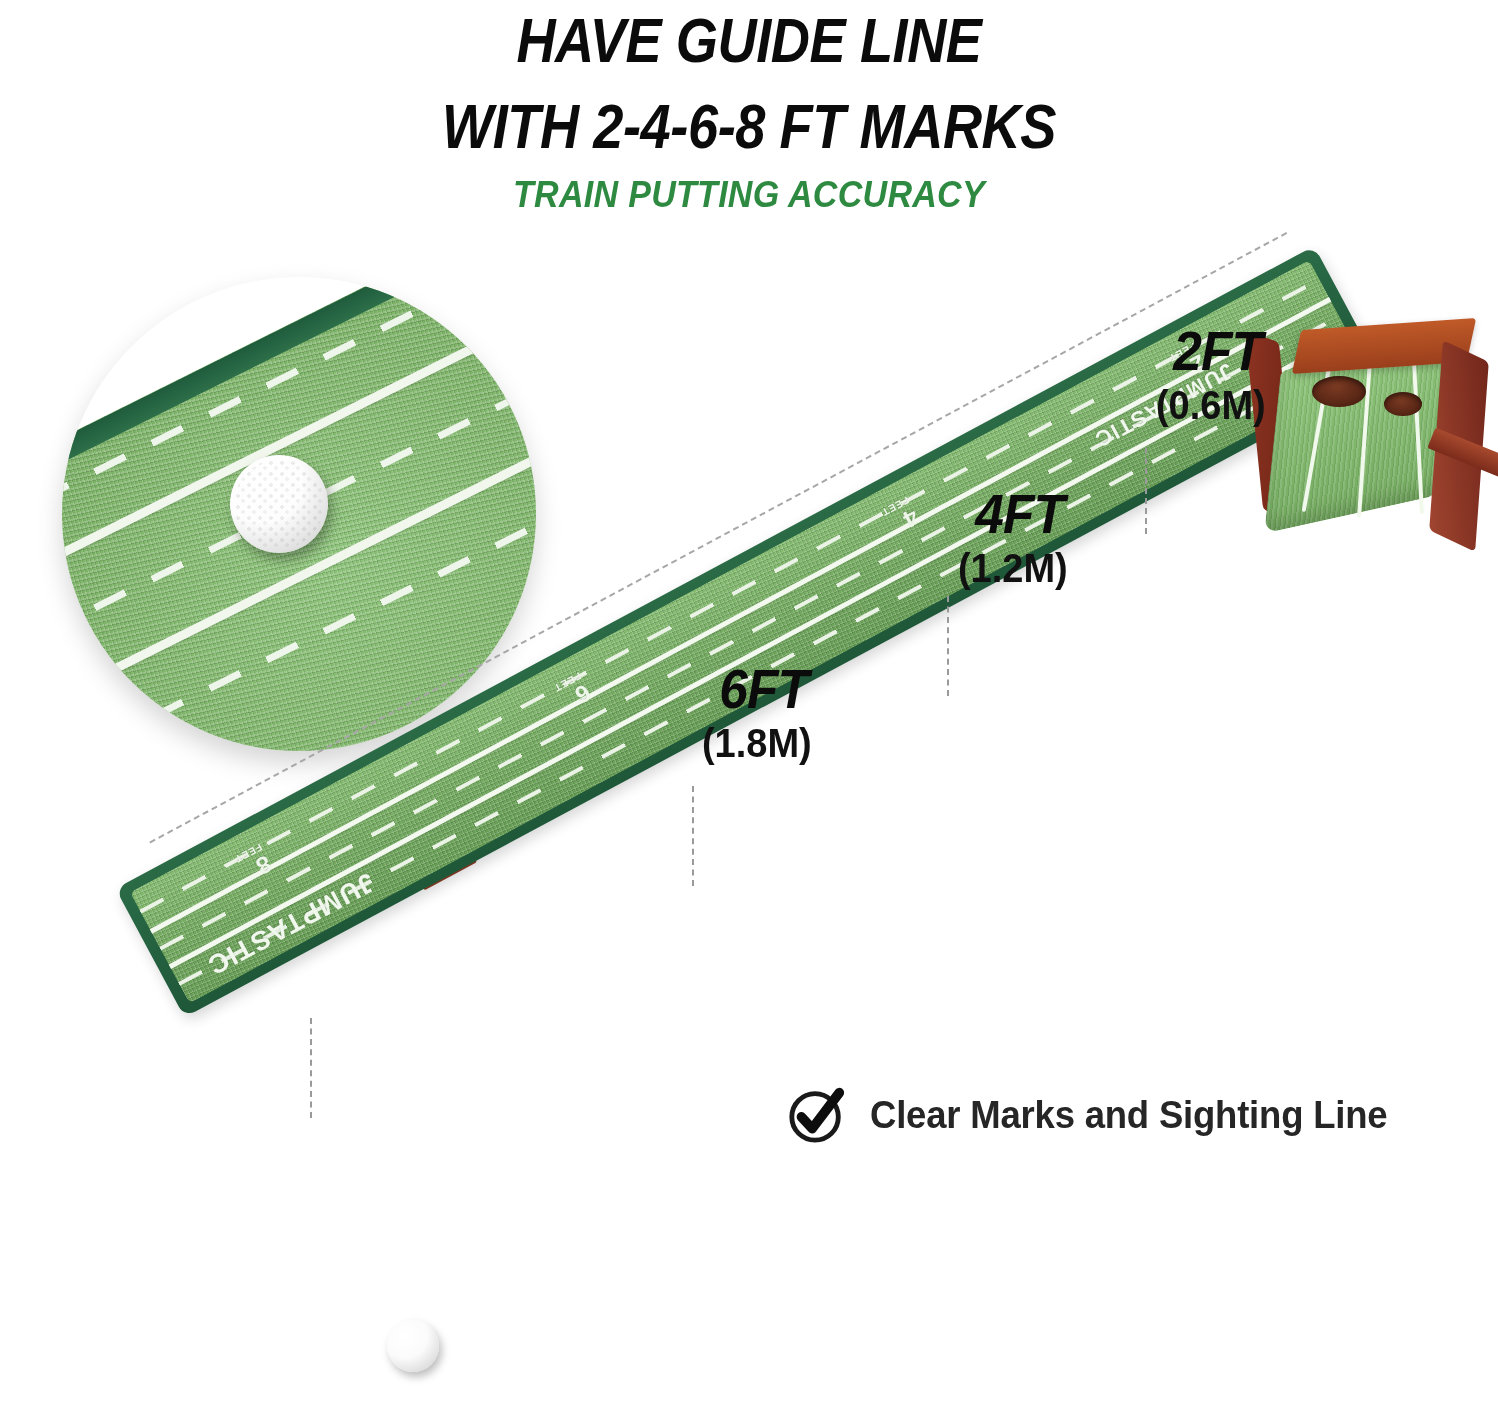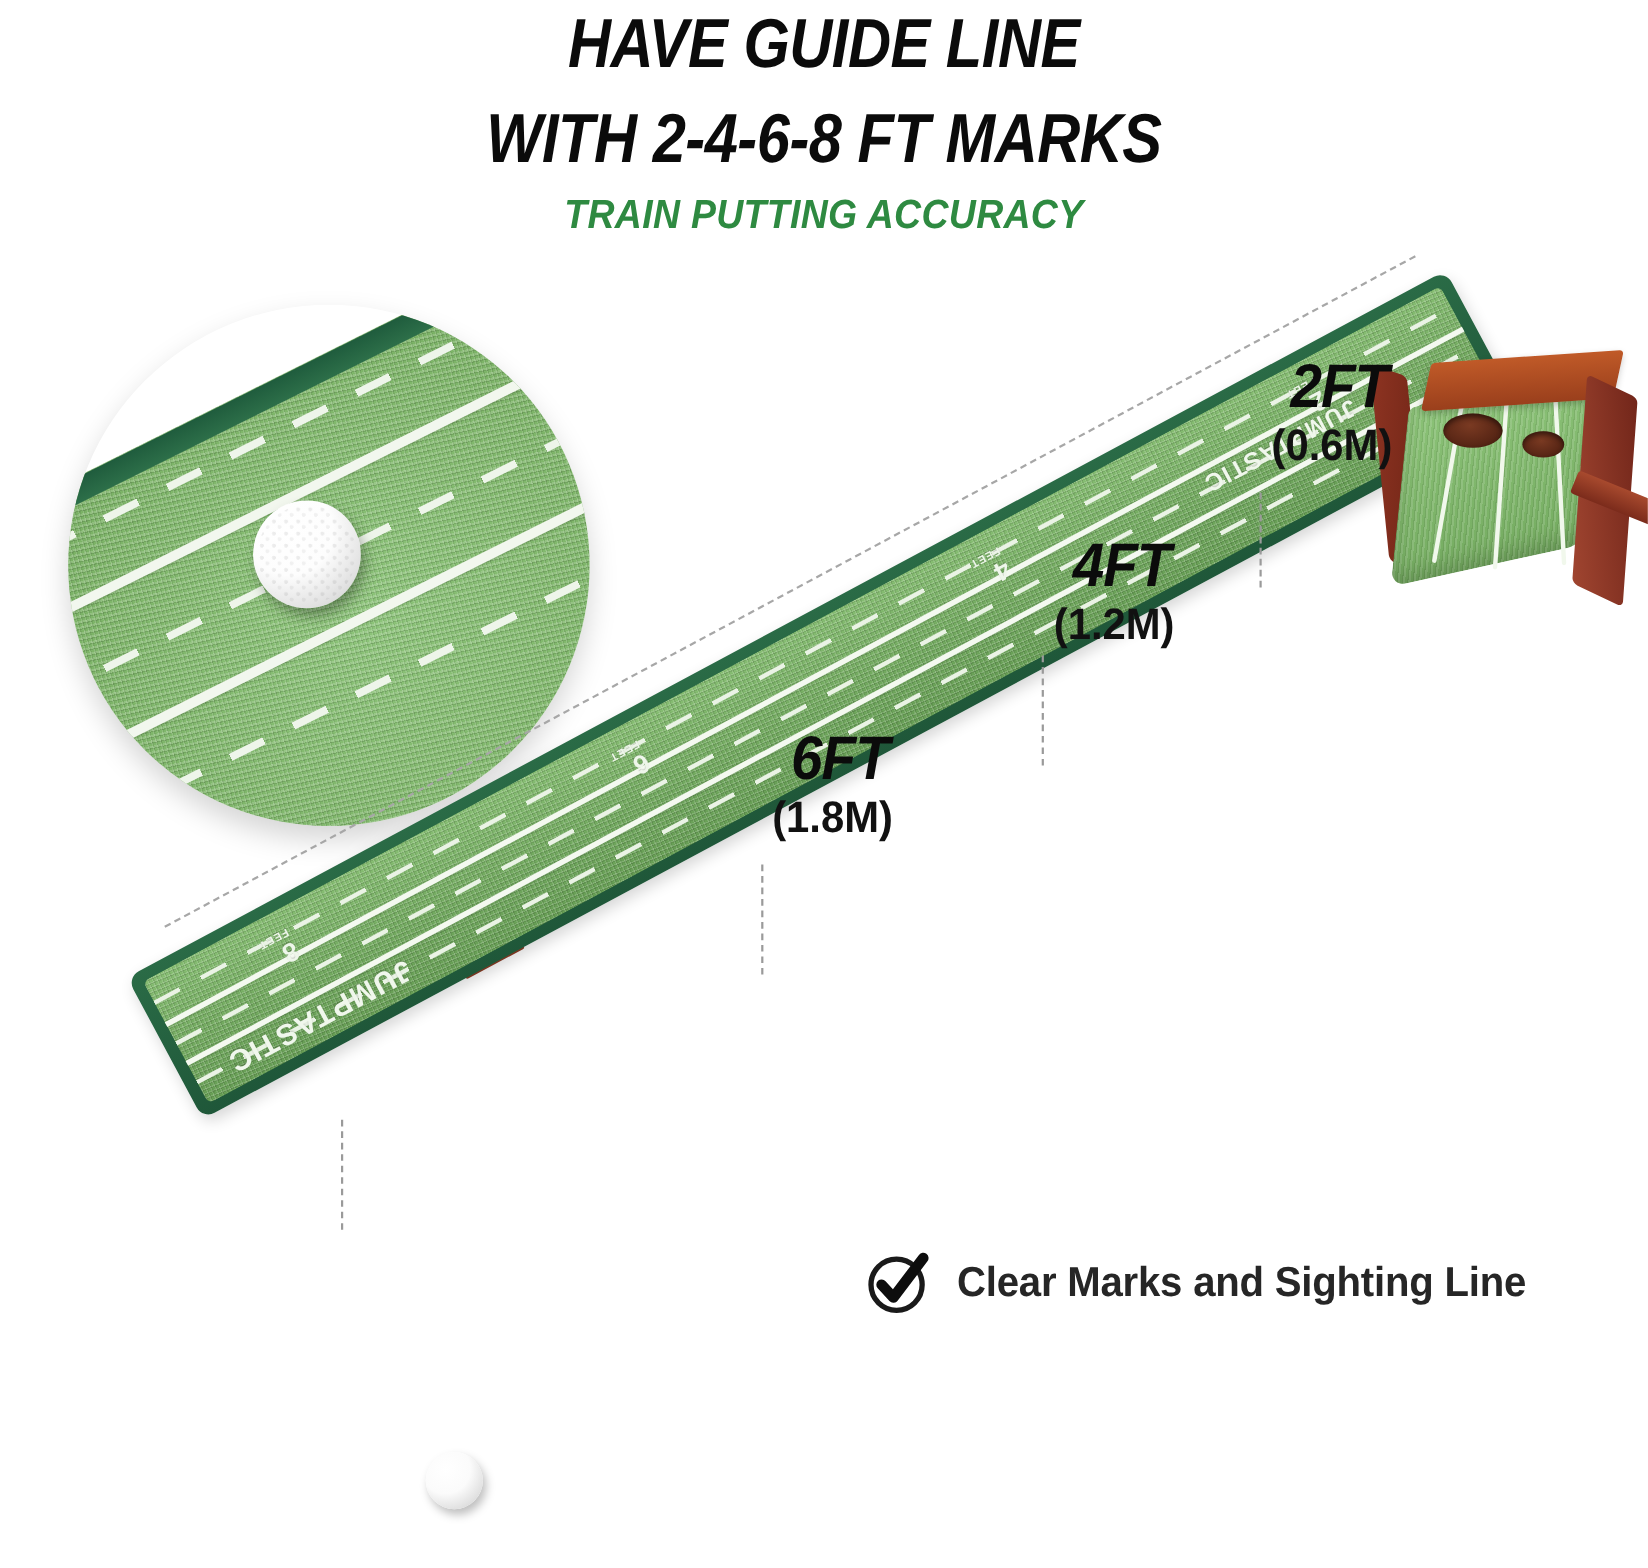--- a/index.html
+++ b/index.html
@@ -195,21 +195,21 @@
     color: #0b0b0b; letter-spacing: -1px;
     transform: scaleX(0.92); display: block;
   }
   .dlabel .m {
     font-family: "Liberation Sans", sans-serif;
     font-weight: 700; font-size: 40px; line-height: 50px;
     color: #111; display: block; transform: scaleX(0.95);
   }
 
   
-  .features { position: absolute; left: 786px; top: 1115px; width: 700px; }
+  .features { position: absolute; left: 786px; top: 1064px; width: 700px; }
   .feature { display: flex; align-items: center; height: 102px; }
   .chk { width: 62px; height: 62px; flex: 0 0 62px; position: relative; }
   .feat-text {
     font-family: "Liberation Sans", sans-serif;
     font-weight: 700; font-size: 38px; color: #262626;
     margin-left: 22px; letter-spacing: -0.2px;
     transform: scaleX(0.96); transform-origin: left center; white-space: nowrap;
   }
 </style>
 </head>

